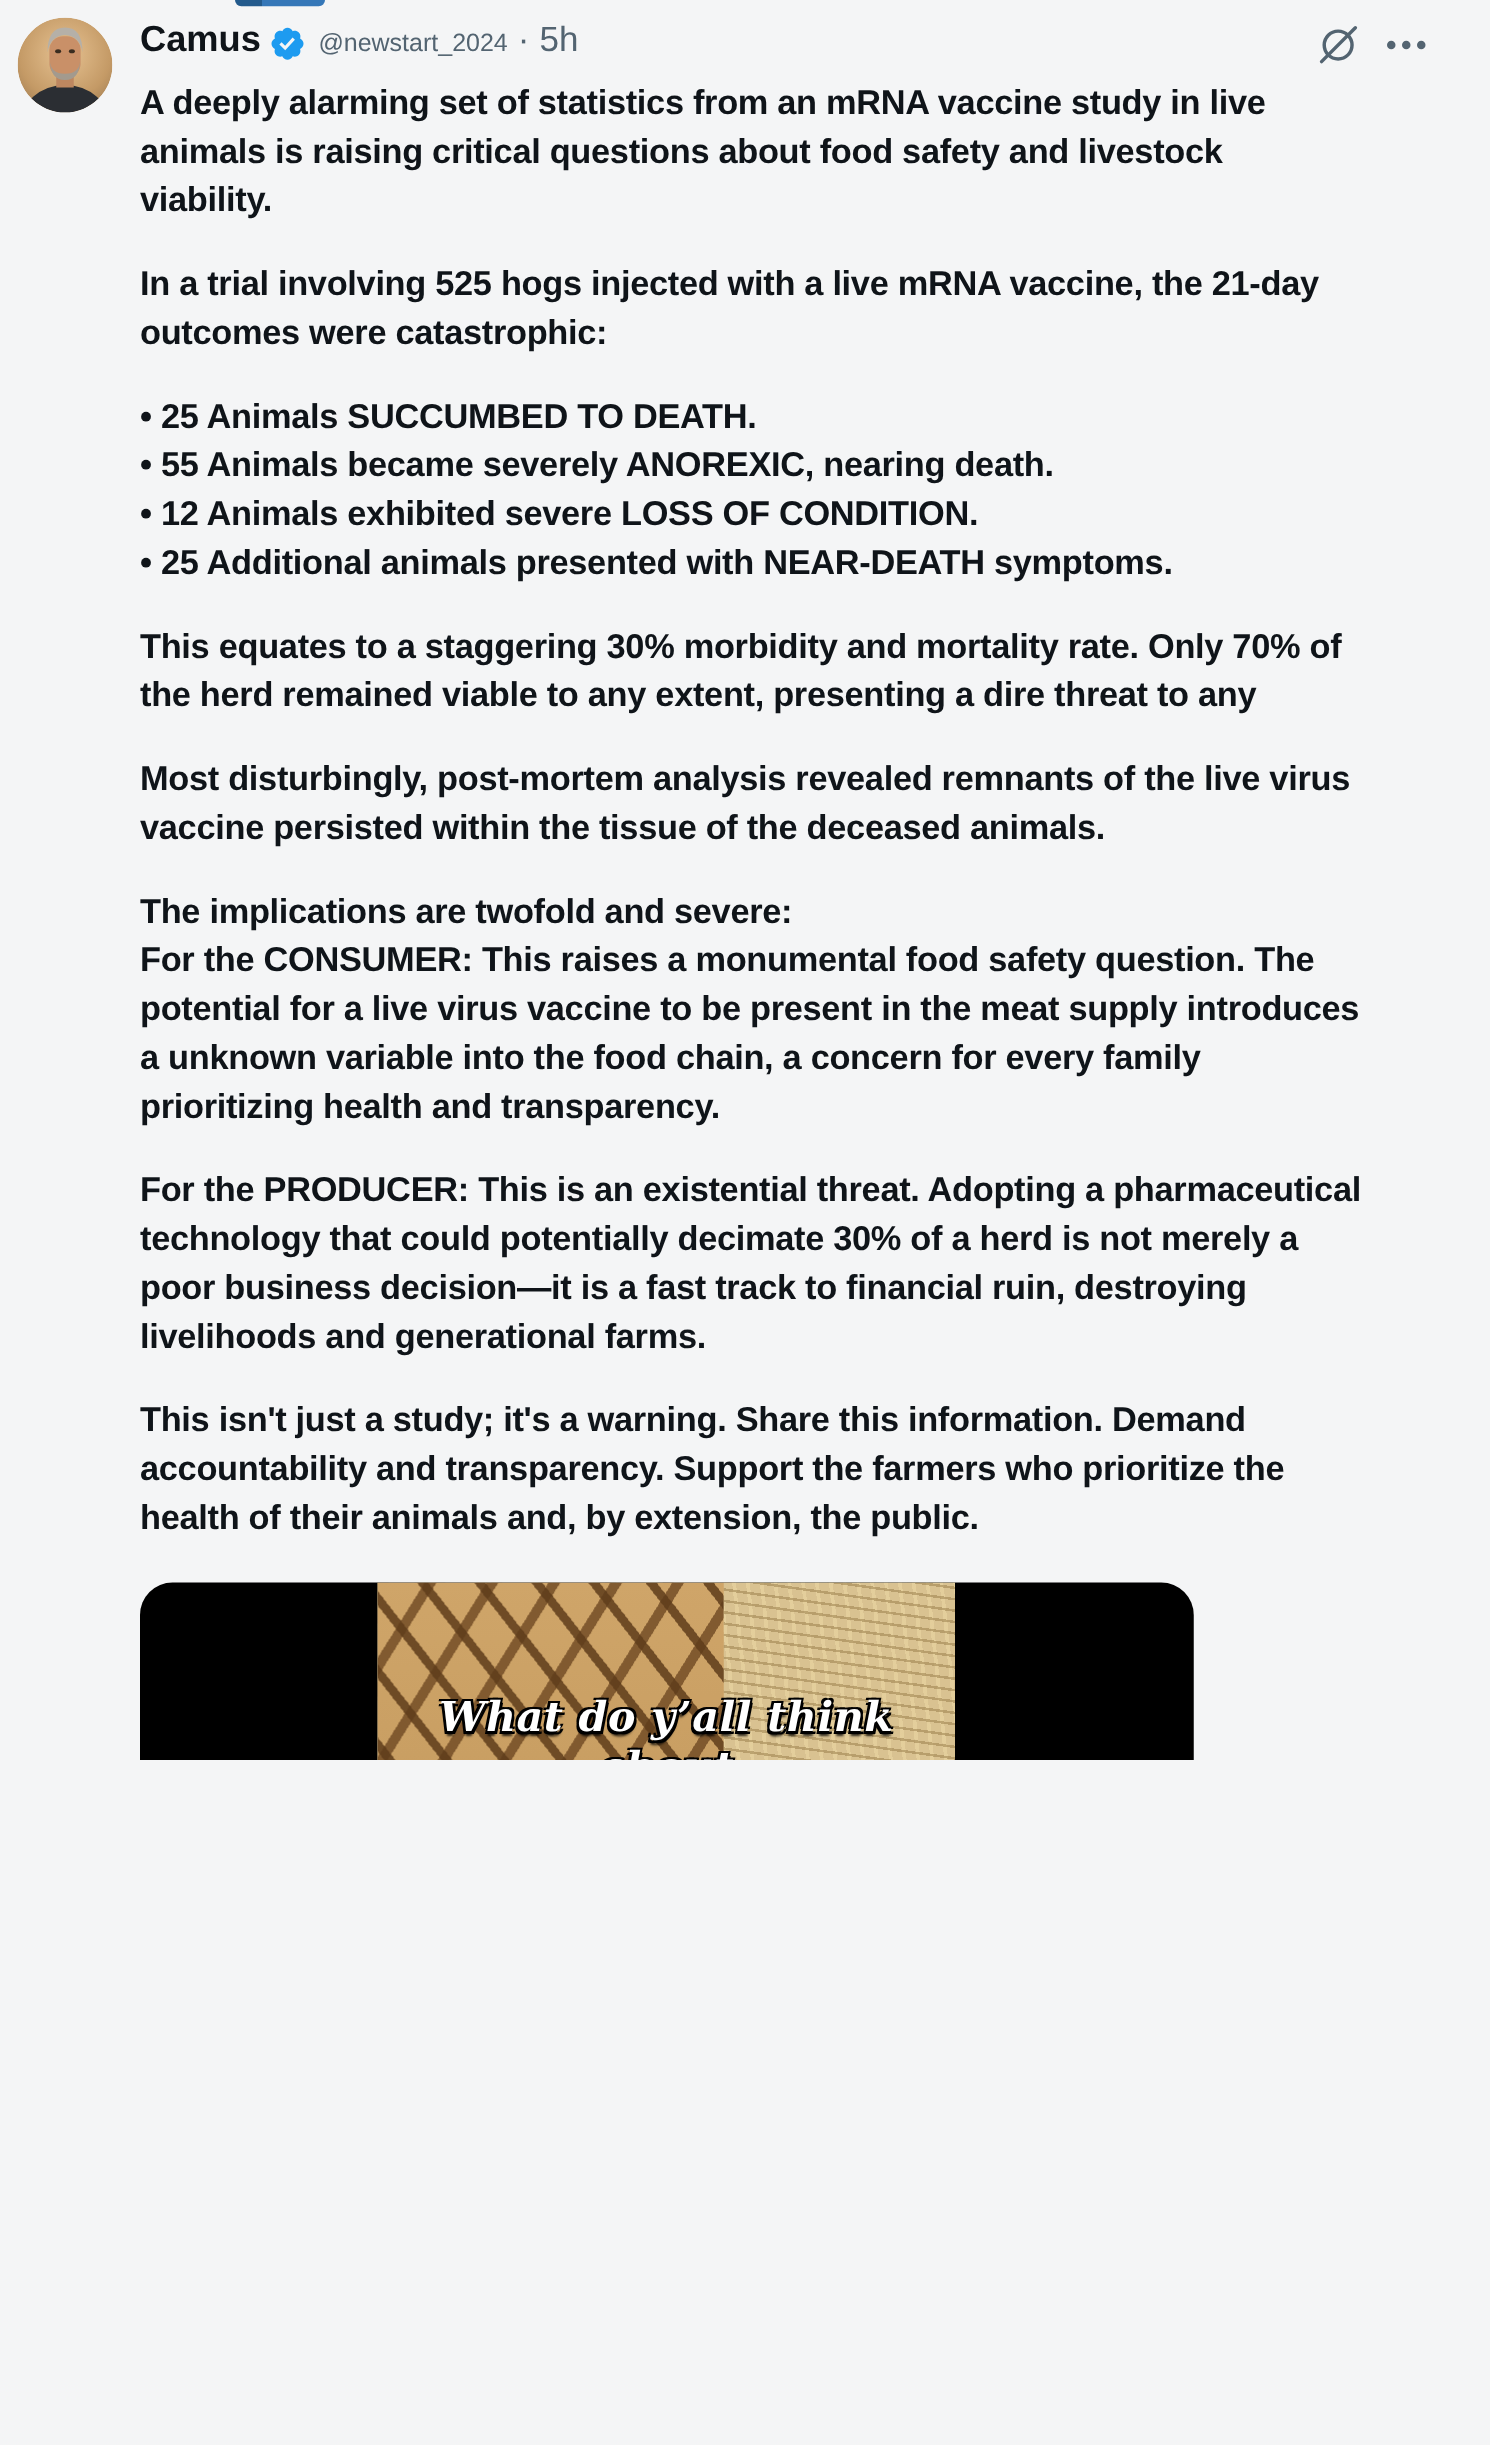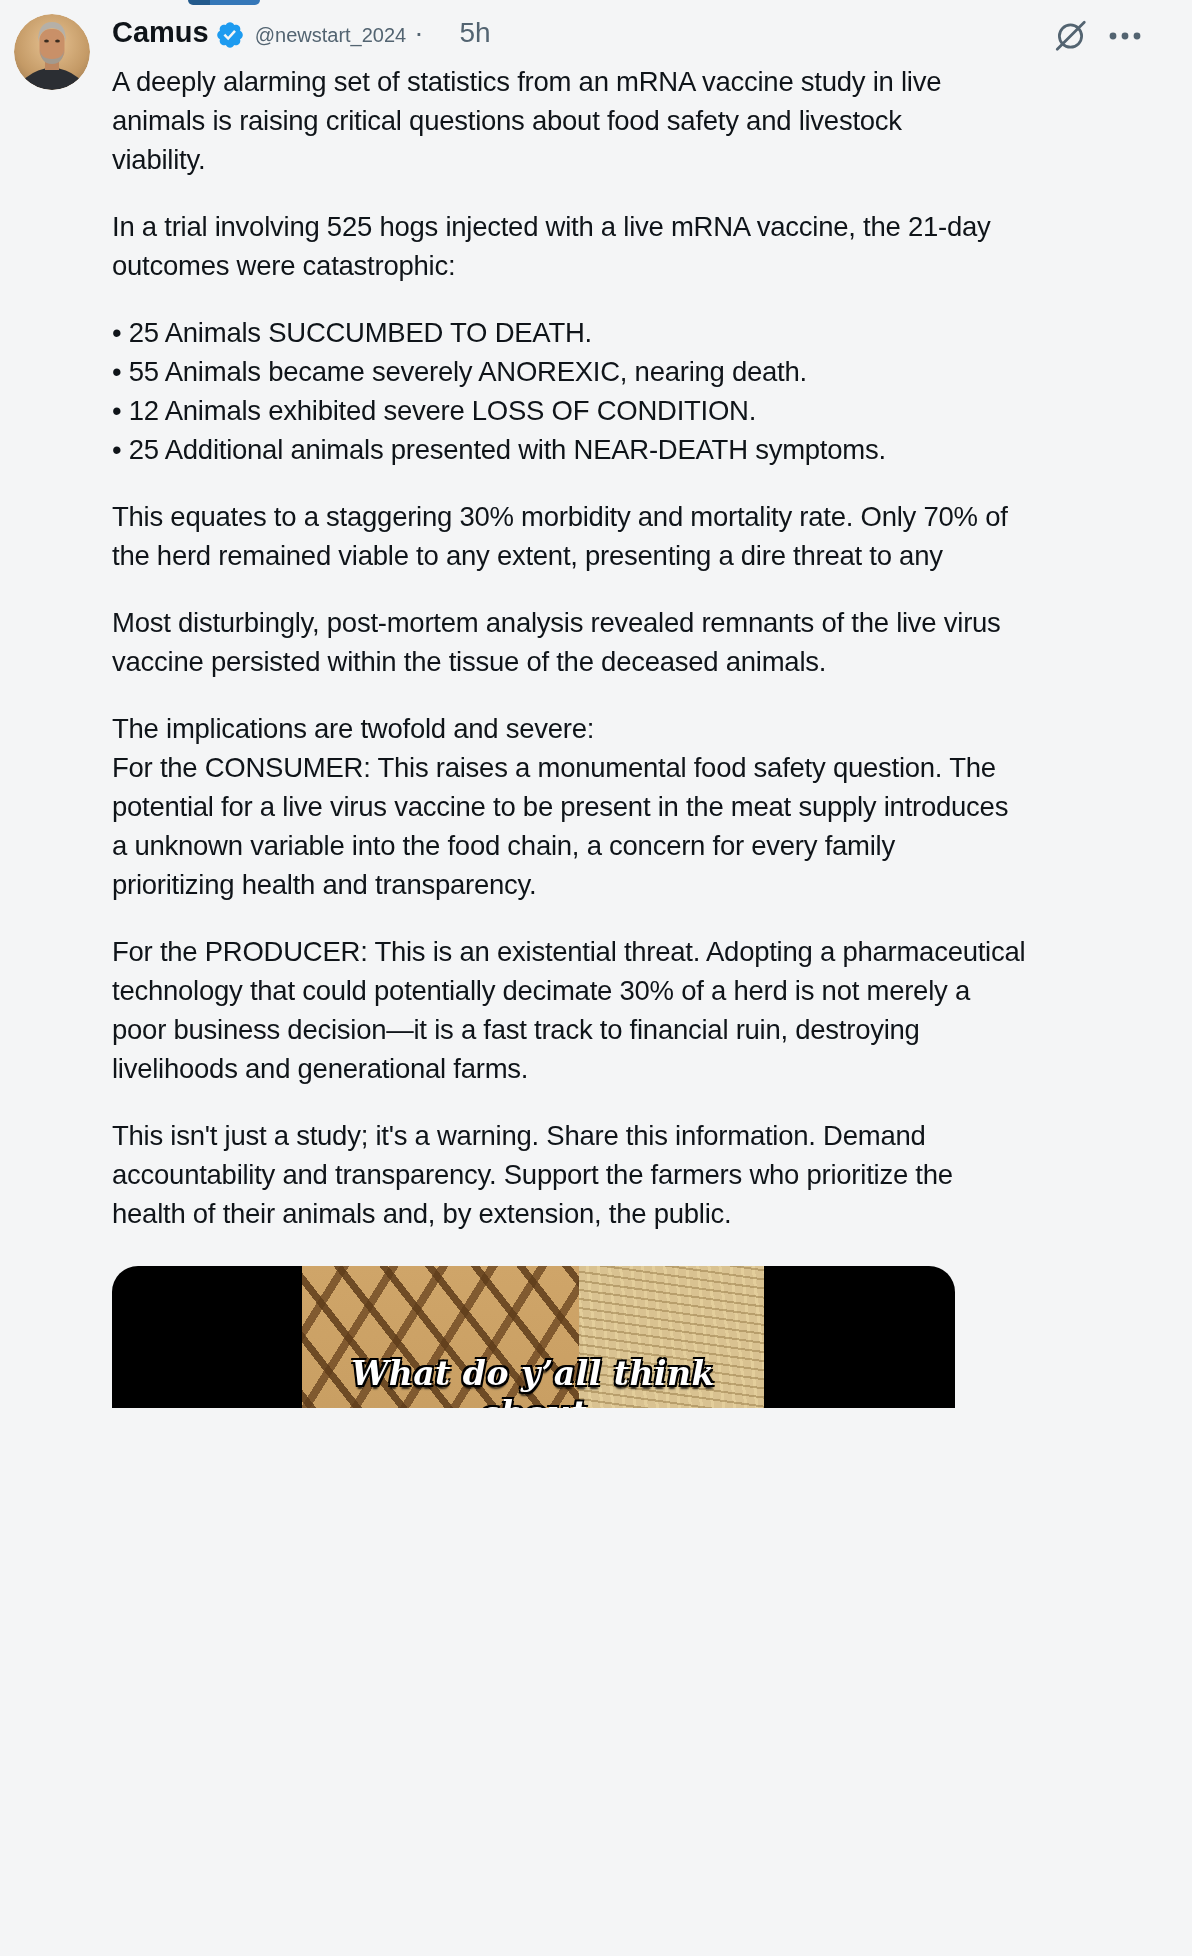--- a/index.html
+++ b/index.html
@@ -23,26 +23,26 @@
 
   .content-col{flex:1;min-width:0;}
 
   .header-row{display:flex;justify-content:space-between;align-items:flex-start;height:40px;}
   .name-group{display:flex;align-items:baseline;line-height:36px;}
   .name{font-size:29px;font-weight:700;color:#0f1419;cursor:pointer;}
   .badge{width:30px;height:30px;margin-left:6px;align-self:center;margin-top:2px;}
   .badge svg{display:block;}
   .handle{font-size:20px;color:#536471;margin-left:10px;cursor:pointer;}
   .sep{font-size:28px;color:#536471;margin:0 8px;}
-  .time{font-size:28px;color:#536471;cursor:pointer;margin-left:28px;}
+  .time{font-size:28px;color:#536471;cursor:pointer;}
 
   .header-icons{display:flex;align-items:center;gap:20px;margin-right:34px;margin-top:4px;}
   .hicon{cursor:pointer;display:block;}
 
-  .body{margin-top:8px;color:#0f1419;}
+  .body{margin-top:8px;color:#0f1419;font-weight:bold;}
   .tline{font-size:27.5px;line-height:39px;letter-spacing:-0.25px;white-space:nowrap;}
   .para + .para{margin-top:28px;}
 
   
   .video{position:relative;margin-top:33px;width:843px;height:511px;
     background:#000;border-radius:26px 26px 0 0;overflow:hidden;cursor:pointer;}
   .inner-video{position:absolute;left:190px;top:0;width:462px;height:511px;
     background:#d8c498;overflow:hidden;}
 
   .vid-lattice{position:absolute;left:0;top:0;width:62%;height:252px;

